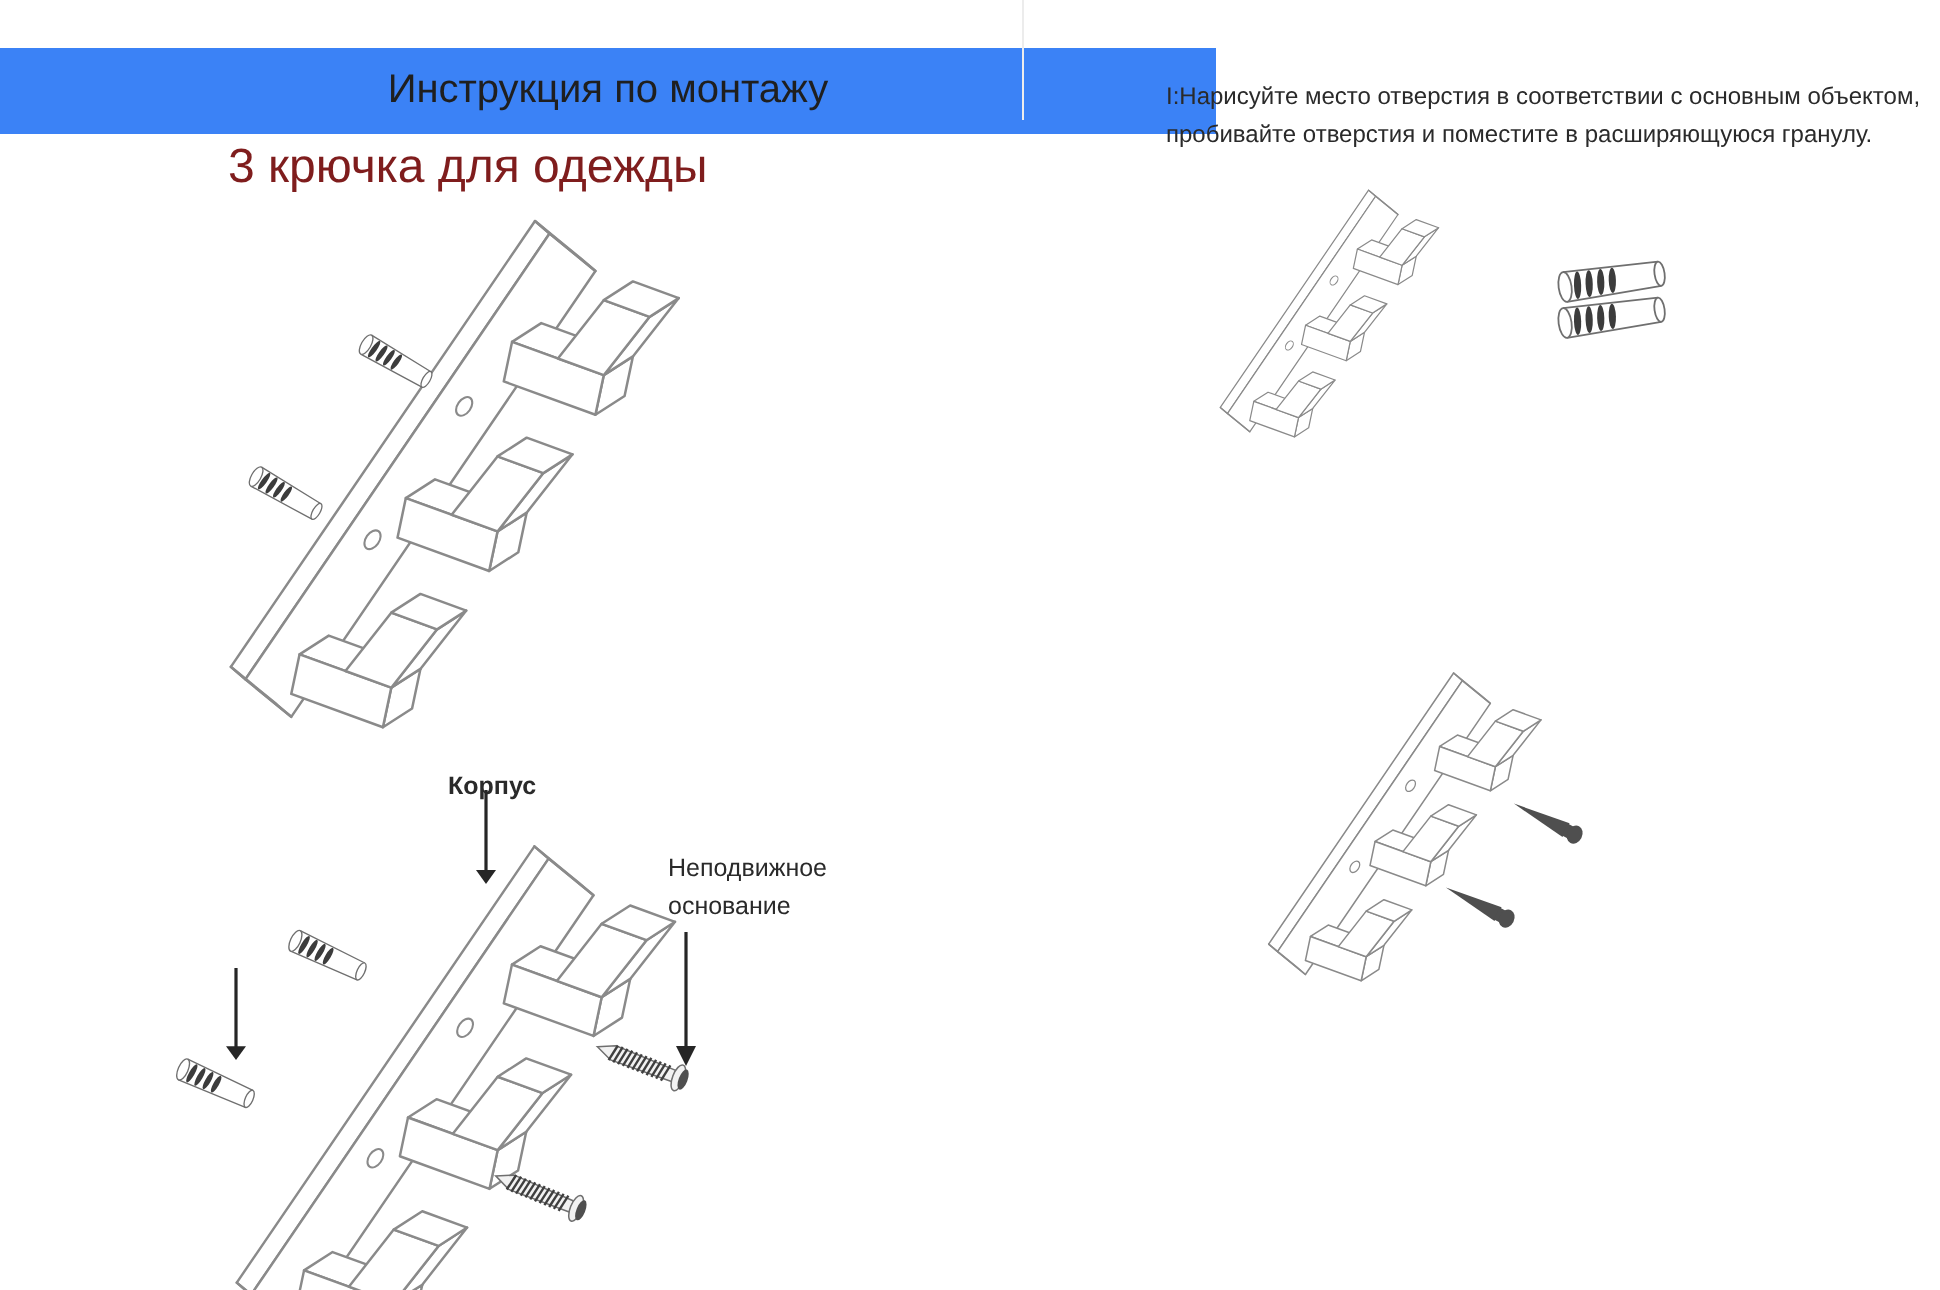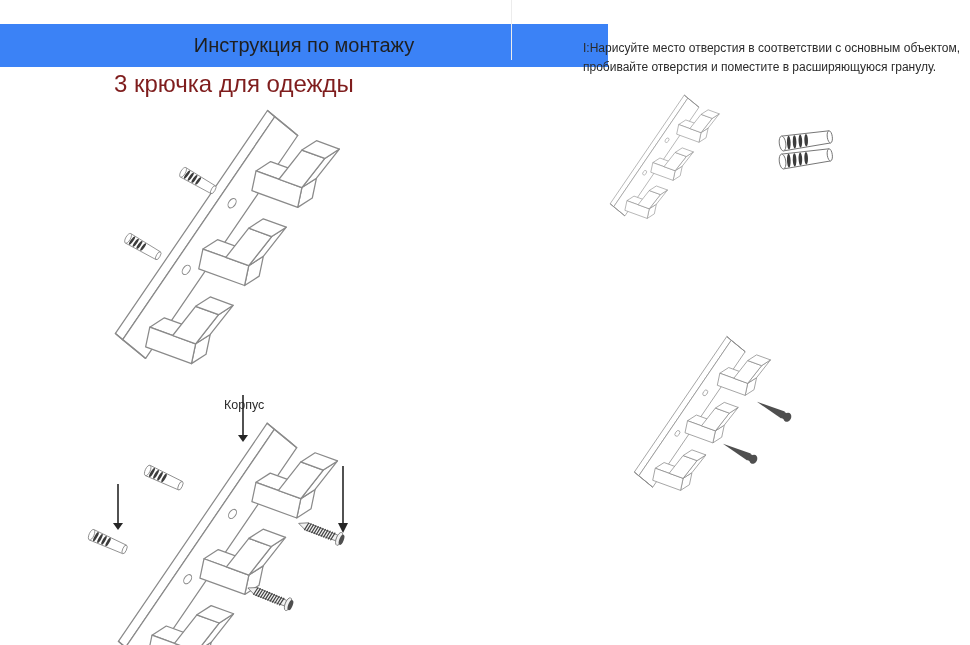--- a/index.html
+++ b/index.html
@@ -7,21 +7,21 @@
         font-family:"Liberation Sans", sans-serif;color:#262626;}
   .abs{position:absolute;}
   .header{left:0;top:0;width:608px;height:43px;background:#3b82f6;
           display:flex;align-items:center;justify-content:center;margin-top:24px;}
   .title{font-size:20px;color:#1f1f1f;}
   .subtitle{left:114px;top:70px;font-size:24px;color:#7f1d1d;}
   .step{font-size:12px;line-height:1.58;color:#2a2a2a;}
   .step1{left:583px;top:39px;width:395px;}
   .step2{left:583px;top:282px;width:300px;}
   .lbl{font-size:12.5px;line-height:1.5;color:#2a2a2a;}
-  .lbl-korpus{left:224px;top:396px;}
+  .lbl-korpus{left:224px;top:384px;font-weight:bold;}
   .lbl-osnovanie{left:334px;top:425px;width:100px;}
   .lbl-granula{left:47px;top:448px;width:122px;}
   .edge-line{left:511px;top:0;width:1px;height:60px;background:#ececec;}
   svg{overflow:visible;}
   .ln{fill:#ffffff;stroke:#8a8a8a;stroke-width:1.2;stroke-linejoin:round;}
   .hole{fill:#ffffff;stroke:#8a8a8a;stroke-width:1;}
   .dln{fill:#ffffff;stroke:#6f6f6f;stroke-width:1;}
   .dop{fill:none;stroke:#6f6f6f;stroke-width:1;}
   .rib{fill:#3c3c3c;stroke:none;}
   .thr{stroke:#3f3f3f;stroke-width:1.4;}
@@ -134,20 +134,21 @@
     </svg>
   <svg class="abs rot22" style="left:244px;top:589px;" width="55" height="17" viewBox="0 0 64 20">
       <use href="#screwOutline"></use>
     </svg>
 
   <div class="abs lbl lbl-korpus">Корпус</div>
   <svg class="abs" style="left:236px;top:395px;" width="14" height="47" viewBox="0 0 14 60" preserveAspectRatio="none">
       <use href="#arrowDown60"></use>
     </svg>
 
+  <div class="abs lbl lbl-osnovanie">Неподвижное основание</div>
   <svg class="abs" style="left:336px;top:466px;" width="14" height="67" viewBox="0 0 14 60" preserveAspectRatio="none">
       <use href="#arrowDown60"></use>
     </svg>
 
   <svg class="abs" style="left:111px;top:484px;" width="14" height="46" viewBox="0 0 14 60" preserveAspectRatio="none">
       <use href="#arrowDown60"></use>
     </svg>
 
   <div class="abs step step1">I:Нарисуйте место отверстия в соответствии с основным объектом, пробивайте отверстия и поместите в расширяющуюся гранулу.</div>
   <svg class="abs" style="left:605px;top:90px;" width="122" height="132" viewBox="0 0 240 260">

